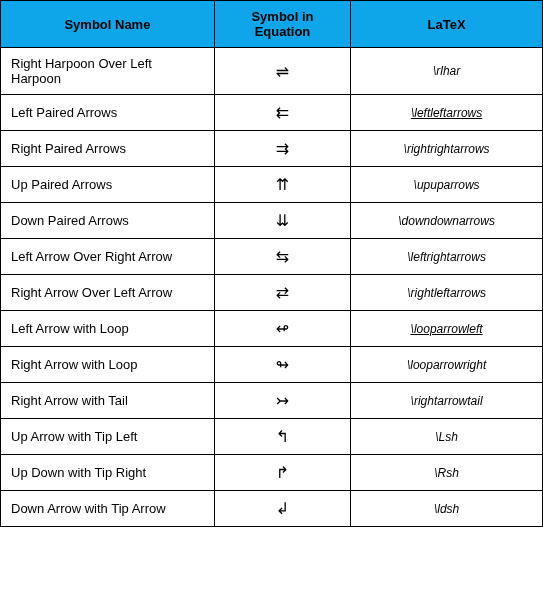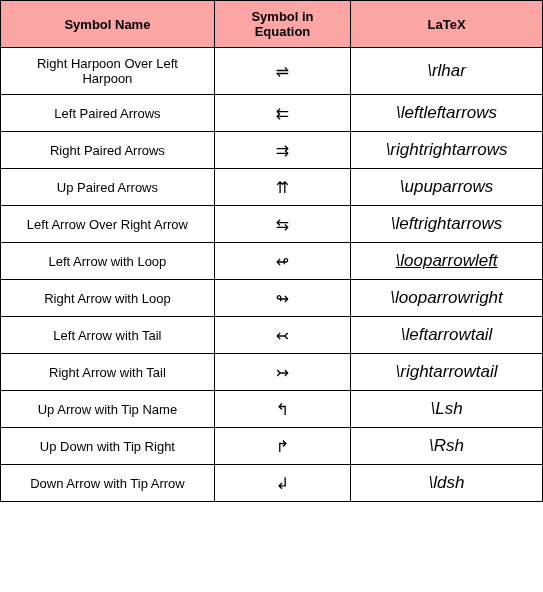--- a/index.html
+++ b/index.html
@@ -20,34 +20,34 @@
     }
     th, td {
       border: 1px solid #000;
       padding: 8px 10px;
       text-align: center;
       vertical-align: middle;
     }
     th {
       font-weight: bold;
       font-size: 13px;
-      background: #fca5a5;
+      background: #0ea5e9;
     }
     td:first-child {
-      text-align: center;
+      text-align: left;
       width: 204px;
     }
     td:nth-child(2) {
       width: 130px;
       font-size: 16px;
     }
     td:nth-child(3) {
       width: 183px;
       font-style: italic;
-      font-size: 17px;
+      font-size: 12px;
     }
     tr:nth-child(even) {
       background: #fff;
     }
   </style>
 </head>
 <body>
 
 <table>
   <thead>
@@ -59,59 +59,64 @@
   </thead>
   <tbody id="table-body">
   <tr>
         <td>Right Harpoon Over Left Harpoon</td>
         <td>⇌</td>
         <td style="font-style: italic;">\rlhar</td>
       </tr>
       <tr>
         <td>Left Paired Arrows</td>
         <td>⇇</td>
-        <td style="font-style: italic;">\leftleftarrows</td>
+        <td style="font-style: italic; text-decoration: underline;">\leftleftarrows</td>
       </tr>
       <tr>
         <td>Right Paired Arrows</td>
         <td>⇉</td>
         <td style="font-style: italic;">\rightrightarrows</td>
       </tr>
       <tr>
         <td>Up Paired Arrows</td>
         <td>⇈</td>
         <td style="">\upuparrows</td>
       </tr>
       <tr>
+        <td>Down Paired Arrows</td>
+        <td>⇊</td>
+        <td style="font-style: italic;">\downdownarrows</td>
+      </tr>
+      <tr>
         <td>Left Arrow Over Right Arrow</td>
         <td>⇆</td>
         <td style="">\leftrightarrows</td>
+      </tr>
+      <tr>
+        <td>Right Arrow Over Left Arrow</td>
+        <td>⇄</td>
+        <td style="font-style: italic;">\rightleftarrows</td>
       </tr>
       <tr>
         <td>Left Arrow with Loop</td>
         <td>↫</td>
         <td style="font-style: italic; text-decoration: underline;">\looparrowleft</td>
       </tr>
       <tr>
         <td>Right Arrow with Loop</td>
         <td>↬</td>
         <td style="font-style: italic;">\looparrowright</td>
       </tr>
       <tr>
-        <td>Left Arrow with Tail</td>
-        <td>↢</td>
-        <td style="font-style: italic;">\leftarrowtail</td>
-      </tr>
-      <tr>
         <td>Right Arrow with Tail</td>
         <td>↣</td>
         <td style="font-style: italic;">\rightarrowtail</td>
       </tr>
       <tr>
-        <td>Up Arrow with Tip Name</td>
+        <td>Up Arrow with Tip Left</td>
         <td>↰</td>
         <td style="font-style: italic;">\Lsh</td>
       </tr>
       <tr>
         <td>Up Down with Tip Right</td>
         <td>↱</td>
         <td style="font-style: italic;">\Rsh</td>
       </tr>
       <tr>
         <td>Down Arrow with Tip Arrow</td>

